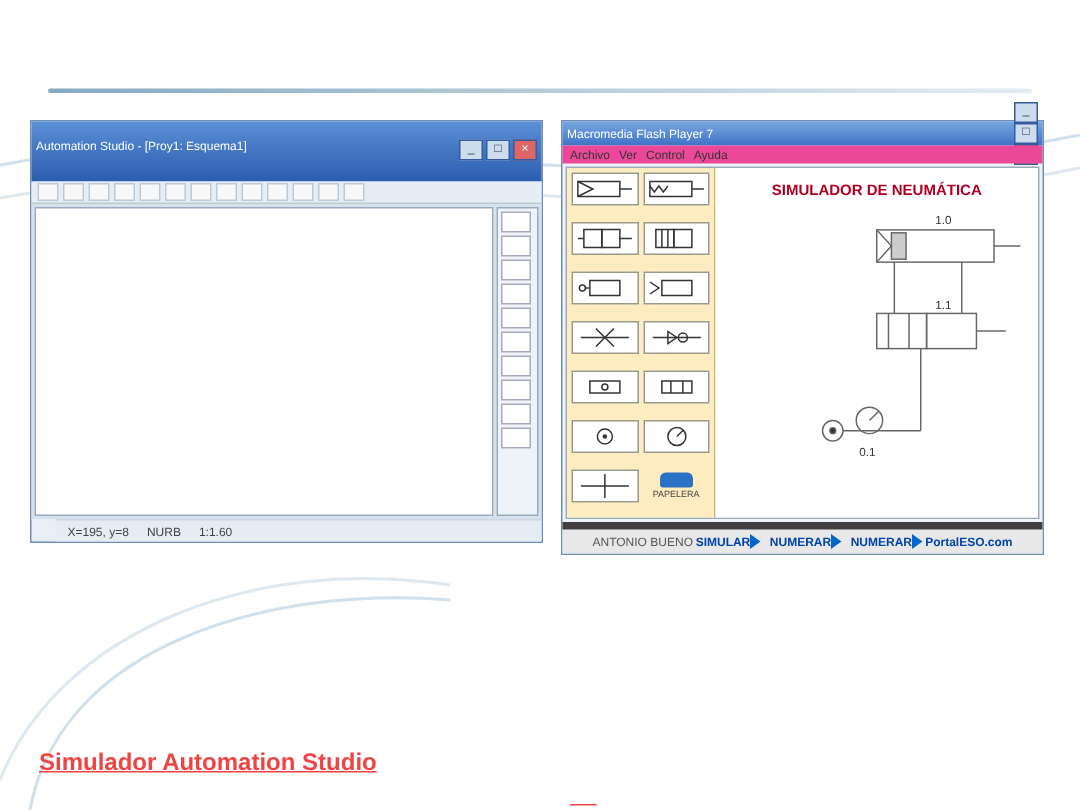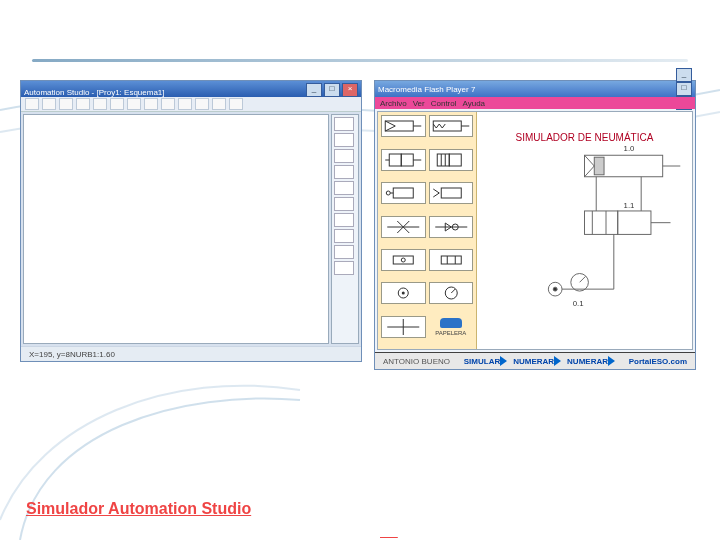--- a/index.html
+++ b/index.html
@@ -53,23 +53,23 @@
     border: 1px solid #6f8fb8;
     background: #e9eff7;
     display: flex;
     flex-direction: column;
     font-size: 8px;
   }
   .app-left .titlebar {
     height: 16px;
     background: linear-gradient(to bottom,#5b8fd6,#2a5db0);
     display: flex;
-    align-items: flex-end;
+    align-items: flex-start;
     justify-content: space-between;
-    padding: 0 3px;
+    padding: 12px 3px;
     color: #fff;
   }
   .app-left .winctrls { display:flex; gap:2px; }
   .winbtn {
     width: 14px; height: 12px;
     border: 1px solid #345c9c;
     background: #cde;
     color:#234;
     font-size:8px; line-height:10px; text-align:center;
   }
@@ -101,22 +101,22 @@
     background:#fff; border:1px solid #9ab;
   }
   .app-left .palette {
     width:22px; margin:2px 2px 2px 0;
     background:#eef3f9; border:1px solid #9ab;
     display:flex; flex-direction:column; gap:2px; padding:2px;
   }
   .pbtn { width:18px; height:12px; background:#fff; border:1px solid #aab; }
   .app-left .status {
     height:14px; background:#e5ecf3; border-top:1px solid #cbd6e4;
-    display:flex; align-items:center; gap:0; padding:0 8px;
-    font-size:8px; color:#444;
+    display:flex; align-items:center; gap:12px; padding:0 8px;
+    font-size:8px; color:#444;margin-left:16px;
   }
 
   
   .app-right {
     width: 320px;
     height: 288px;
     border: 1px solid #6f8fb8;
     background:#eef3f9;
     display:flex; flex-direction:column;
     font-size:8px;
@@ -142,28 +142,28 @@
   }
   .sym {
     background:#fff; border:1px solid #998; height:20px;
     display:flex; align-items:center; justify-content:center;
   }
   .sym svg { width:100%; height:100%; }
   .app-right .canvas {
     flex:1; position:relative; background:#fff;
   }
   .sim-title {
-    position:absolute; top:20px; left:10px; right:10px;
-    text-align:center; color:#b00022; font-weight:normal; font-size:10px;
+    position:absolute; top:10px; left:10px; right:10px;
+    text-align:center; color:#b00022; font-weight:bold; font-size:10px;
   }
   .circ { position:absolute; stroke:#666; stroke-width:1; fill:none; }
   .app-right .footer {
     height:16px; background:#e8e8e8;
     display:flex; align-items:center; justify-content:space-between;
-    padding:0 8px; font-size:8px; border-top:1px solid #404040;
+    padding:0 20px; font-size:8px; border-top:5px solid #404040;
   }
   .fgroup { display:flex; align-items:center; gap:6px; }
   .flink { color:#0044aa; font-weight:bold; display:flex; align-items:center; gap:0; }
   .tri {
     width:0;height:0;border-style:solid;border-width:5px 0 5px 7px;
     border-color: transparent transparent transparent #0066cc;
   }
   .trash {
     width:22px; height:22px; background:#2b72c7; border-radius:4px 4px 2px 2px;
     margin:2px auto;

